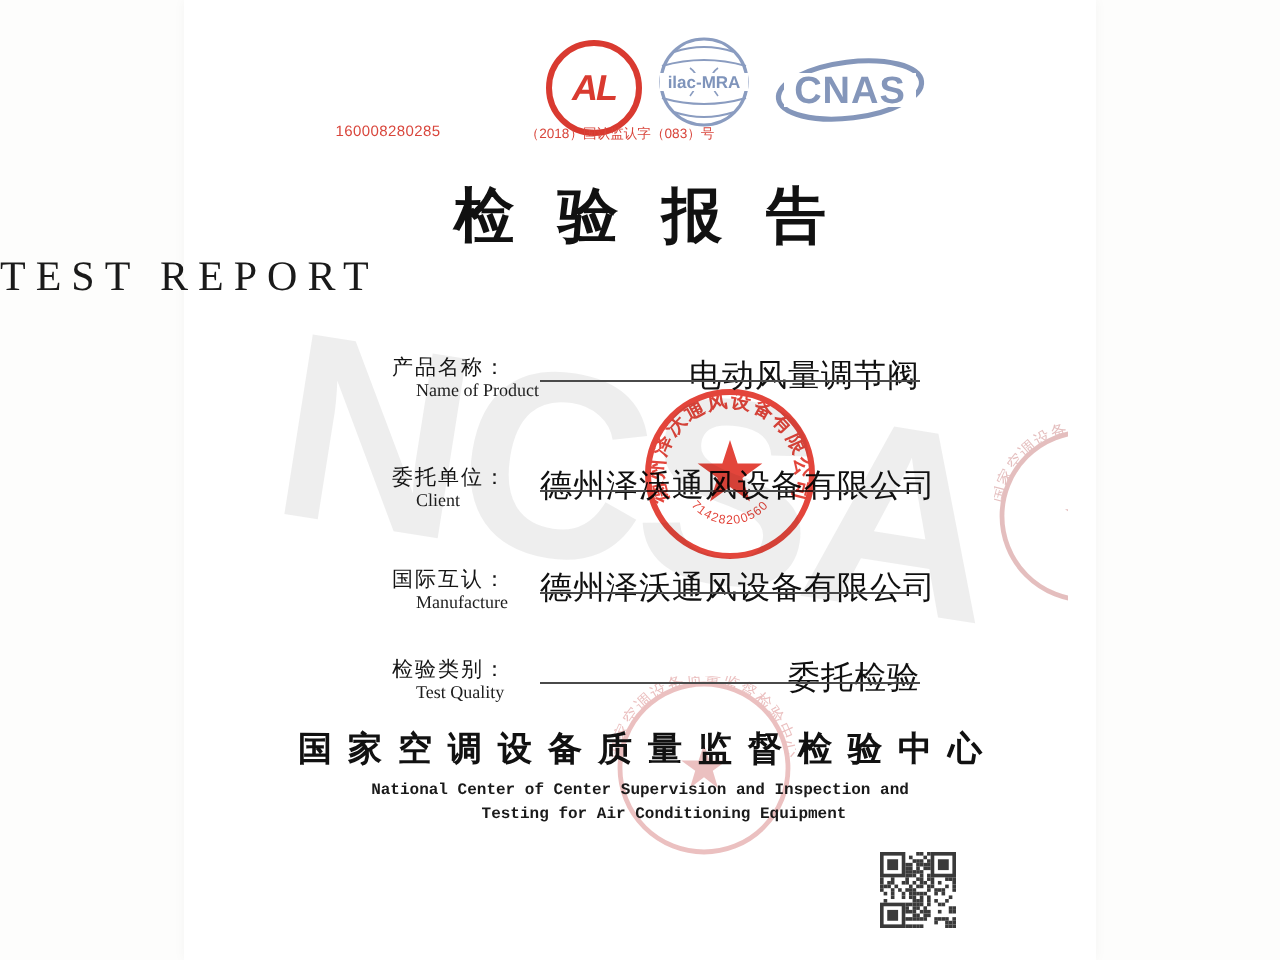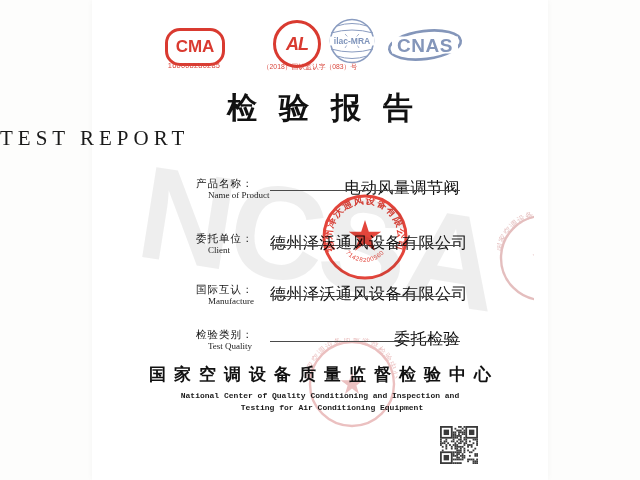--- a/index.html
+++ b/index.html
@@ -60,23 +60,20 @@
 </style>
 </head>
 <body>
 
 <div class="stage">
   <div class="page-sheet"></div>
 
   <div class="watermark">NCSA</div>
 
   <div class="logos">
-    <div class="cma-box">
-      <span class="cma-text">CMA</span>
-    </div>
     <div class="cma-number">160008280285</div>
 
     <div class="cal-circle">
       <span class="cal-text">AL</span>
     </div>
     <div class="cal-caption">（2018）国认监认字（083）号</div>
 
     <svg class="ilac" viewBox="-24 -24 48 48">
       <circle cx="0" cy="0" r="21.5" fill="none" stroke="#8a9cc0" stroke-width="1.6"></circle>
       <path d="M -21,-8 Q 0,-14 21,-8" fill="none" stroke="#8a9cc0" stroke-width="1"></path>
@@ -118,21 +115,21 @@
     <span class="en">Manufacture</span>
   </div>
   <div class="field" style="top:328px;">
     <span class="cn">检验类别：</span>
     <span class="val">委托检验</span>
     <span class="line"></span>
     <span class="en">Test Quality</span>
   </div>
 
   <div class="center-cn">国家空调设备质量监督检验中心</div>
-  <div class="center-en en1">National Center of Quality Conditioning and Inspection and</div>
+  <div class="center-en en1">National Center of Center Supervision and Inspection and</div>
   <div class="center-en en2">Testing for Air Conditioning Equipment</div>
   <div class="qr" id="qr"><svg width="38" height="38">
         <rect x="18.10" y="0.00" width="1.81" height="1.81" fill="#3a3a3a"></rect>
         <rect x="19.90" y="0.00" width="1.81" height="1.81" fill="#3a3a3a"></rect>
         <rect x="23.52" y="0.00" width="1.81" height="1.81" fill="#3a3a3a"></rect>
         <rect x="14.48" y="1.81" width="1.81" height="1.81" fill="#3a3a3a"></rect>
         <rect x="21.71" y="1.81" width="1.81" height="1.81" fill="#3a3a3a"></rect>
         <rect x="16.29" y="3.62" width="1.81" height="1.81" fill="#3a3a3a"></rect>
         <rect x="18.10" y="3.62" width="1.81" height="1.81" fill="#3a3a3a"></rect>
         <rect x="19.90" y="3.62" width="1.81" height="1.81" fill="#3a3a3a"></rect>

